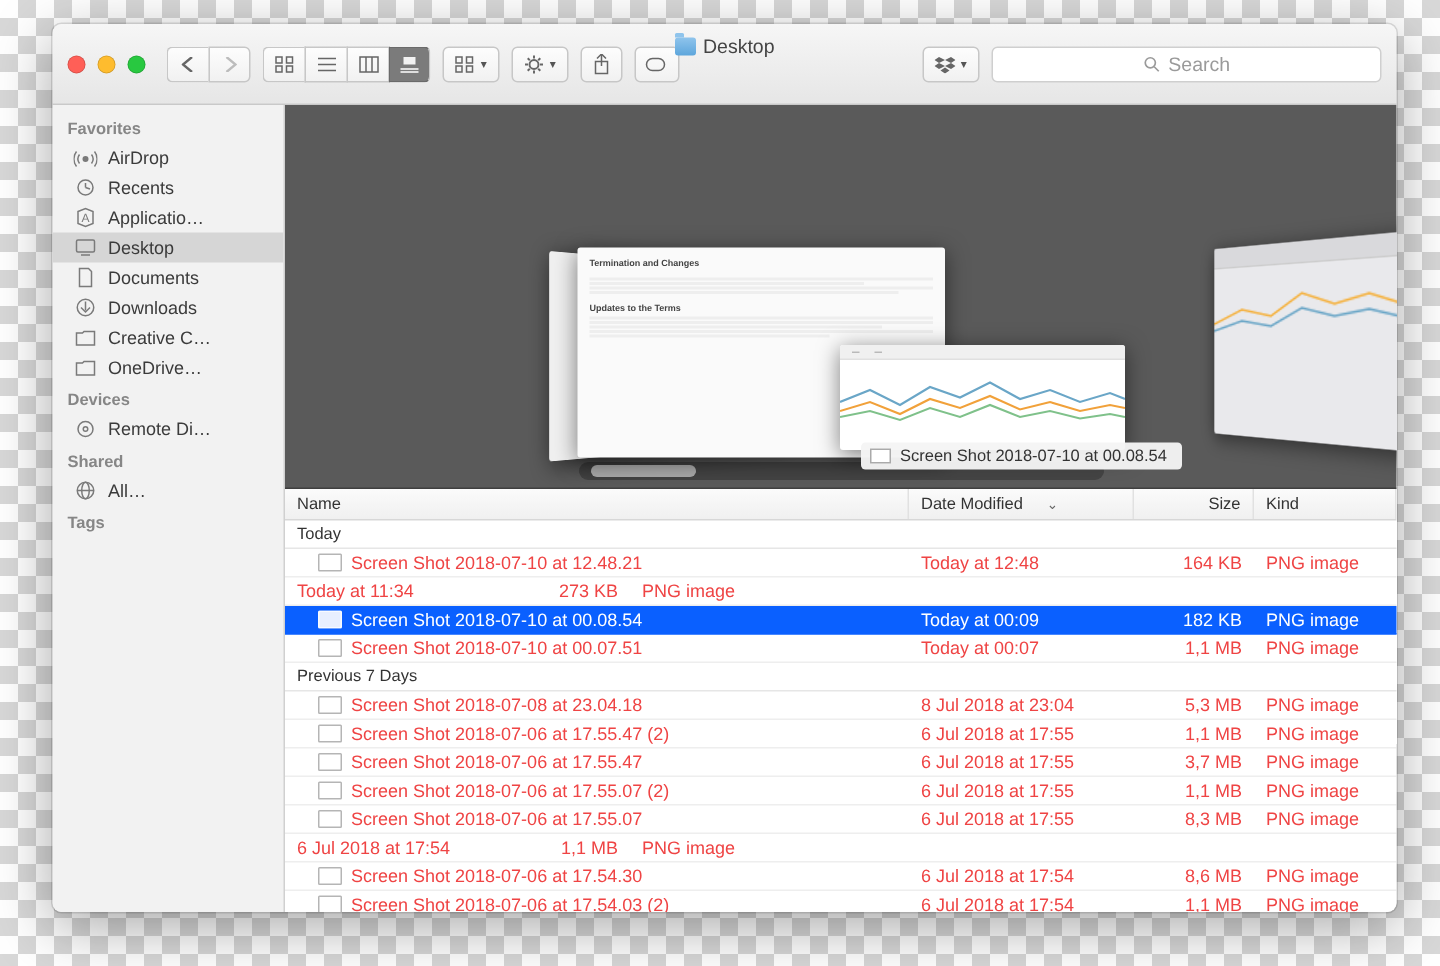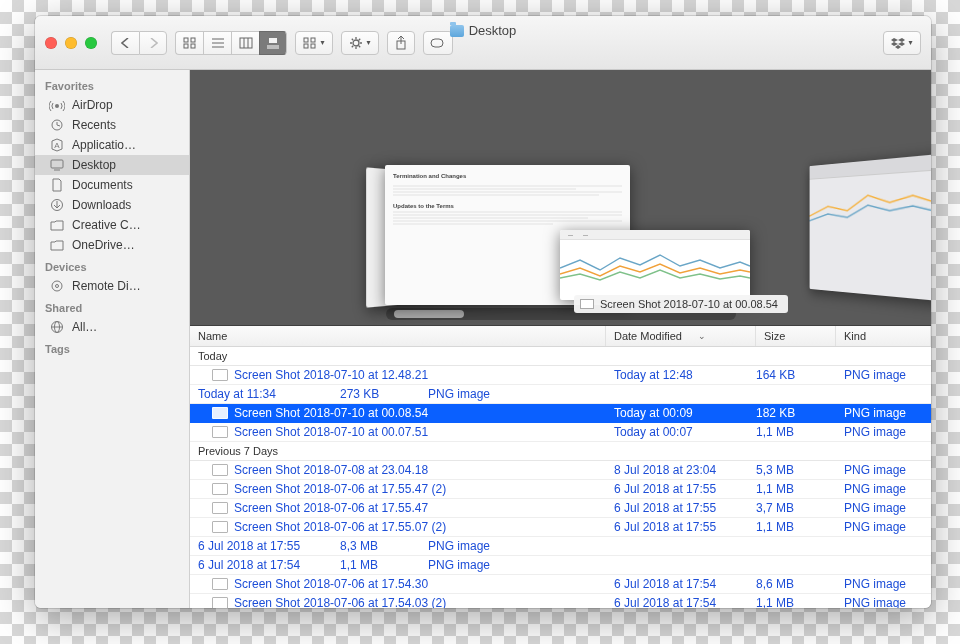--- a/index.html
+++ b/index.html
@@ -113,29 +113,29 @@
   
   .list-wrap{flex:1;overflow:auto;background:#fff}
   .list-head{
     display:flex; background:linear-gradient(#fbfbfb,#f0f0f0);
     border-bottom:1px solid #d7d7d7; font-size:11px; color:#333;
     position:sticky; top:0;
   }
   .list-head .col{padding:4px 8px;border-right:1px solid #e1e1e1}
   .col-name{flex:1}
   .col-date{width:150px;display:flex;align-items:center;gap:16px}
-  .col-size{width:80px;text-align:left}
+  .col-size{width:80px;text-align:right}
   .col-kind{width:95px}
   .arrow-down{font-size:9px;color:#666}
   .section-row{
     padding:3px 8px; font-size:11px; color:#333;
     border-bottom:1px solid #e6e6e6; background:#fff; font-weight:500;
   }
   .row{
-    display:flex; align-items:center; font-size:12px; color:#1d4ed8;
+    display:flex; align-items:center; font-size:12px; color:#ef4444;
     border-bottom:1px solid #eee; height:19px;
   }
   .row .col-name{display:flex;align-items:center;gap:6px;padding-left:22px;overflow:hidden;white-space:nowrap}
   .row .thm{width:16px;height:12px;background:#fff;border:1px solid #b5b5b5;border-radius:1px;flex:none}
   .row .col-date{padding-left:8px}
   .row .col-size{padding-right:8px}
   .row .col-kind{padding-left:8px}
   .row.selected{background:#0a60ff;color:#fff;border-bottom-color:#0a60ff}
   .row.selected .thm{border-color:rgba(255,255,255,.7);background:rgba(255,255,255,.9)}
 
@@ -243,20 +243,27 @@
 
     <div class="spacer"></div>
 
     <div class="btn" style="min-width:38px">
       <svg width="14" height="12">
           <path d="M3 1 L7 3 L3 5 L0 3 Z M11 1 L14 3 L11 5 L7 3 Z M3 5 L7 7 L3 9 L0 7 Z M11 5 L14 7 L11 9 L7 7 Z M7 8 L10 10 L7 12 L4 10 Z" fill="#666"></path>
         </svg>
       <span style="font-size:8px;margin-left:3px">▾</span>
     </div>
 
+    <div class="search">
+      <svg viewBox="0 0 16 16">
+          <circle cx="6.5" cy="6.5" r="4.5" fill="none" stroke="#9a9a9a" stroke-width="1.5"></circle>
+          <line x1="10" y1="10" x2="14" y2="14" stroke="#9a9a9a" stroke-width="1.5"></line>
+        </svg>
+      <span>Search</span>
+    </div>
   </div>
 
   <div class="body">
     <div class="sidebar" id="sidebar">
         <div class="side-head">Favorites</div>
         <div class="side-item">
           <span class="ic">
             <svg width="16" height="14">
               <circle cx="8" cy="8" r="2" fill="#7a7a7a"></circle>
               <path d="M4 11 A5 5 0 0 1 4 5" fill="none" stroke="#7a7a7a"></path>
@@ -474,20 +481,24 @@
             <div class="row">
               <div class="col-name">
                 <span class="thm"></span>
                 <span>Screen Shot 2018-07-06 at 17.55.07 (2)</span>
               </div>
               <div class="col-date">6 Jul 2018 at 17:55</div>
               <div class="col-size">1,1 MB</div>
               <div class="col-kind">PNG image</div>
             </div>
             <div class="row">
+              <div class="col-name">
+                <span class="thm"></span>
+                <span>Screen Shot 2018-07-06 at 17.55.07</span>
+              </div>
               <div class="col-date">6 Jul 2018 at 17:55</div>
               <div class="col-size">8,3 MB</div>
               <div class="col-kind">PNG image</div>
             </div>
             <div class="row">
               <div class="col-date">6 Jul 2018 at 17:54</div>
               <div class="col-size">1,1 MB</div>
               <div class="col-kind">PNG image</div>
             </div>
             <div class="row">

